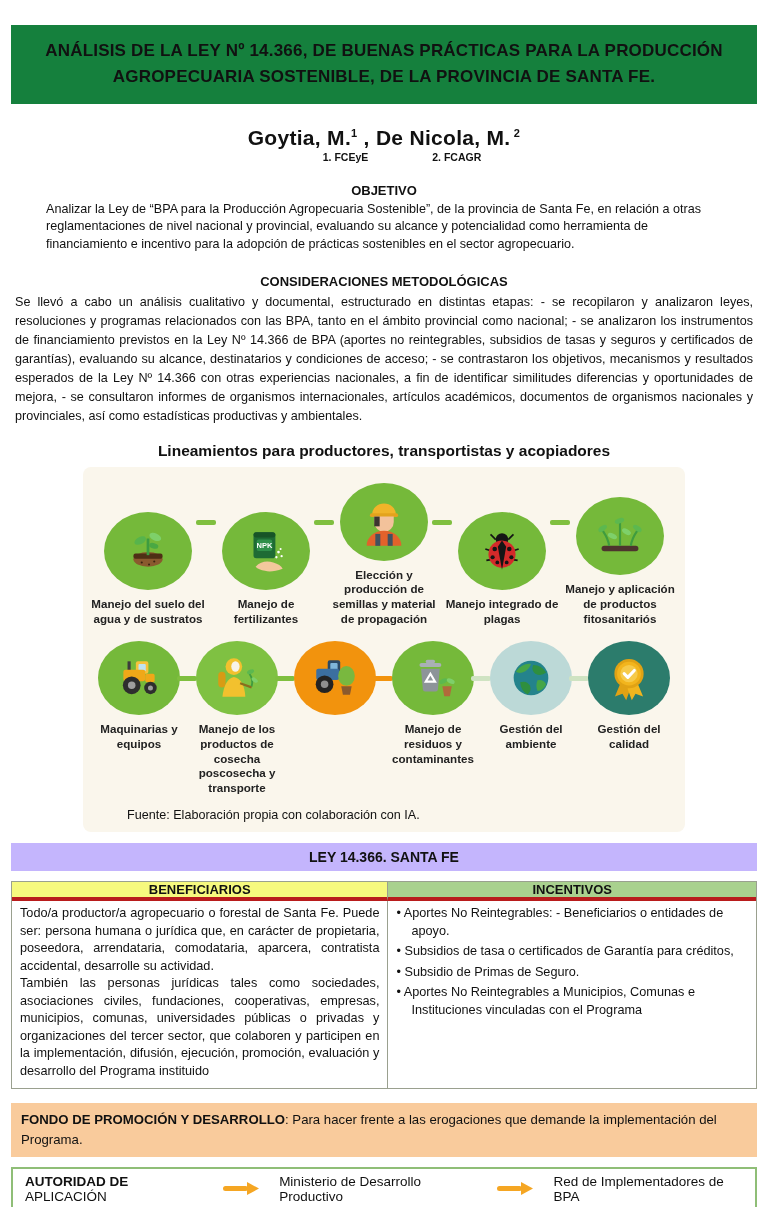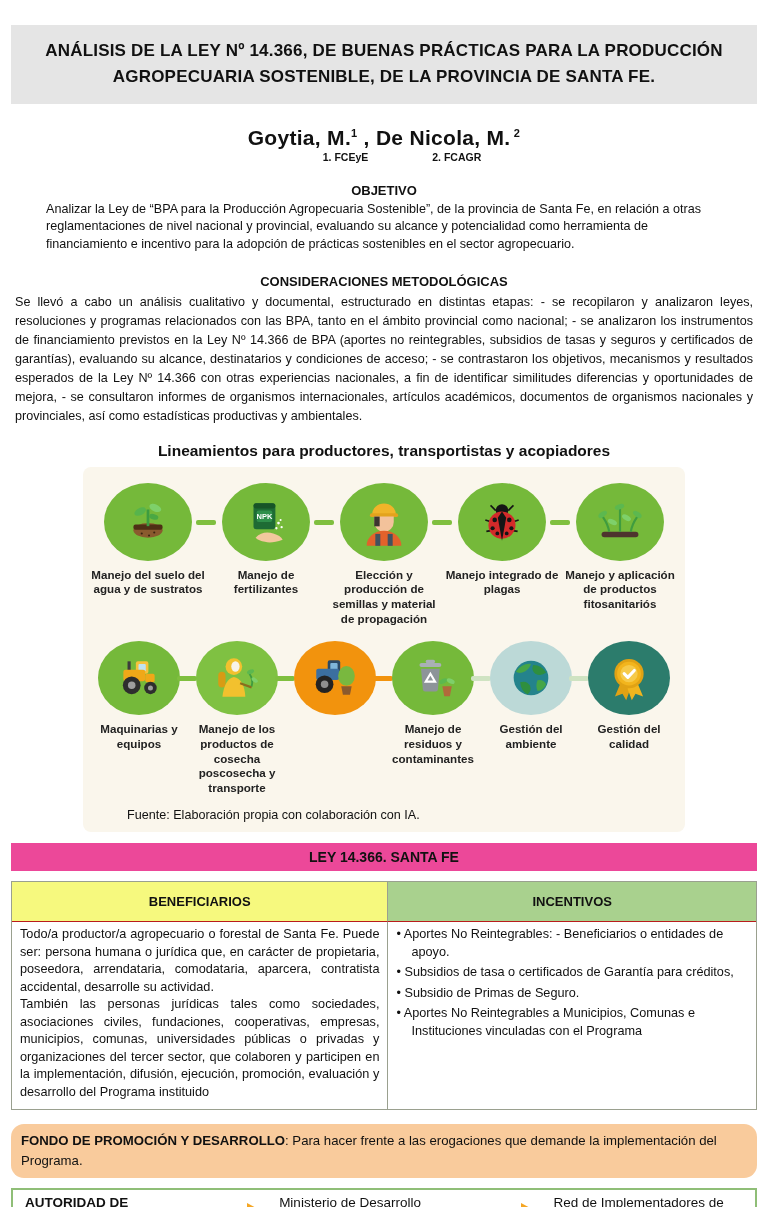--- a/index.html
+++ b/index.html
@@ -2,72 +2,72 @@
 <html><head>
 <meta charset="utf-8">
 <style>
   * { box-sizing: border-box; margin: 0; padding: 0; }
   html, body { width: 768px; background: #fff; }
   body {
     height: 1207px; overflow: hidden; position: relative;
     font-family: "Liberation Sans", sans-serif; color: #111;
   }
   .title-bar {
-    margin: 25px 11px 0; background: #e5e5e5; padding: 13px 26px;
+    margin: 25px 11px 0; background: #15803d; padding: 13px 26px;
     text-align: center; font-weight: bold; font-size: 17px; line-height: 1.55;
     letter-spacing: .2px;
   }
   .authors { text-align: center; margin-top: 22px; font-weight: bold; font-size: 21px; letter-spacing:.3px; }
   .authors sup { font-size: 11px; font-weight: bold; }
   .affils { display: flex; justify-content: center; gap: 64px; margin-top: 1px;
     font-size: 10.5px; font-weight: bold; margin-left: 36px; }
   .sec-head { text-align: center; font-weight: bold; font-size: 13px; margin-top: 20px; }
   .objetivo-text { text-align: left; font-size: 12.6px; line-height: 1.4; margin: 3px 46px 0; }
   .metod-text { text-align: justify; font-size: 12.6px; line-height: 1.52; margin: 4px 15px 0; }
   .diagram-title { text-align: center; font-weight: bold; font-size: 15.5px; margin-top: 15px; }
   .diagram-box { width: 602px; margin: 7px auto 0; background: #faf6ec; border-radius: 8px;
     padding: 16px 4px 2px; }
   .dg-row { display: flex; justify-content: center; }
   .dg-row2 { margin-top: 14px; }
   .dg-cell { display: flex; flex-direction: column; align-items: center; position: relative; }
-  .dg-row1 .dg-cell { width: 118px; }
+  .dg-row1 .dg-cell { width: 118px; justify-content: flex-end; }
   .dg-row2 .dg-cell { width: 98px; }
   .dg-circle { border-radius: 50%; display: flex; align-items: center; justify-content: center; }
   .dg-row1 .dg-circle { width: 88px; height: 78px; }
   .dg-row2 .dg-circle { width: 82px; height: 74px; }
   .bg-green  { background: #75b93a; }
   .bg-green2 { background: #7fc142; }
   .bg-orange { background: #f2930d; }
   .bg-blue   { background: #bcd9d7; }
   .bg-teal   { background: #2c7c6c; }
   .dg-cell:not(:last-child)::after {
     content: ""; position: absolute; top: 37px; right: -9px; width: 20px; height: 5px;
     background: #7fbf3f; border-radius: 2px; z-index: 0;
   }
   .dg-row2 .dg-cell:not(:last-child)::after { top: 35px; }
   .dg-cell.c-orange:not(:last-child)::after { background: #f2930d; }
   .dg-cell.c-pale:not(:last-child)::after { background: #cfe3c2; }
   .dg-label { font-size: 11.6px; font-weight: bold; text-align: center; margin-top: 7px;
     line-height: 1.28; color: #222; }
   .fuente { font-size: 12.6px; padding: 12px 0 8px 40px; }
-  .ley-bar { margin: 11px 11px 0; background: #ec4899; text-align: center; font-weight: bold;
+  .ley-bar { margin: 11px 11px 0; background: #c4b5fd; text-align: center; font-weight: bold;
     font-size: 14px; padding: 6px 0; }
   .tbl { display: grid; grid-template-columns: 50.6% 49.4%; margin: 10px 11px 0;
     border: 1px solid #9aa08f; }
-  .tbl-h { font-weight: bold; text-align: center; font-size: 13px; padding: 12px 0;
-    border-bottom: 1px solid #b91c1c; }
+  .tbl-h { font-weight: bold; text-align: center; font-size: 13px; padding: 0 0;
+    border-bottom: 4px solid #b91c1c; }
   .tbl-h1 { background: #f6f97e; border-right: 1px solid #9aa08f; }
   .tbl-h2 { background: #a9d18e; }
   .tbl-c { padding: 4px 8px 8px; font-size: 12.7px; line-height: 1.38; background: #fff; }
   .tbl-c1 { text-align: justify; border-right: 1px solid #9aa08f; }
   .tbl-c2 ul { list-style: none; }
   .tbl-c2 li { padding-left: 15px; text-indent: -15px; margin-bottom: 3px; }
   .tbl-c2 li::before { content: "•  "; }
   .fondo-bar { margin: 14px 11px 0; background: #f9cb9c; padding: 7px 10px; font-size: 13.2px;
-    line-height: 1.5; border-radius: 13px; }
+    line-height: 1.5; }
   .autoridad { margin: 10px 11px 0; border: 2px solid #8fbe77; background: #fff;
     display: flex; align-items: center; gap: 20px; padding: 5px 12px; font-size: 13.5px; }
   .arrow-icon { flex: 0 0 auto; display: inline-flex; }
   svg { display: block; }
 </style>
 </head>
 <body>
 
 <div class="title-bar">ANÁLISIS DE LA LEY Nº 14.366, DE BUENAS PRÁCTICAS PARA LA PRODUCCIÓN AGROPECUARIA SOSTENIBLE, DE LA PROVINCIA DE SANTA FE.</div>
 

